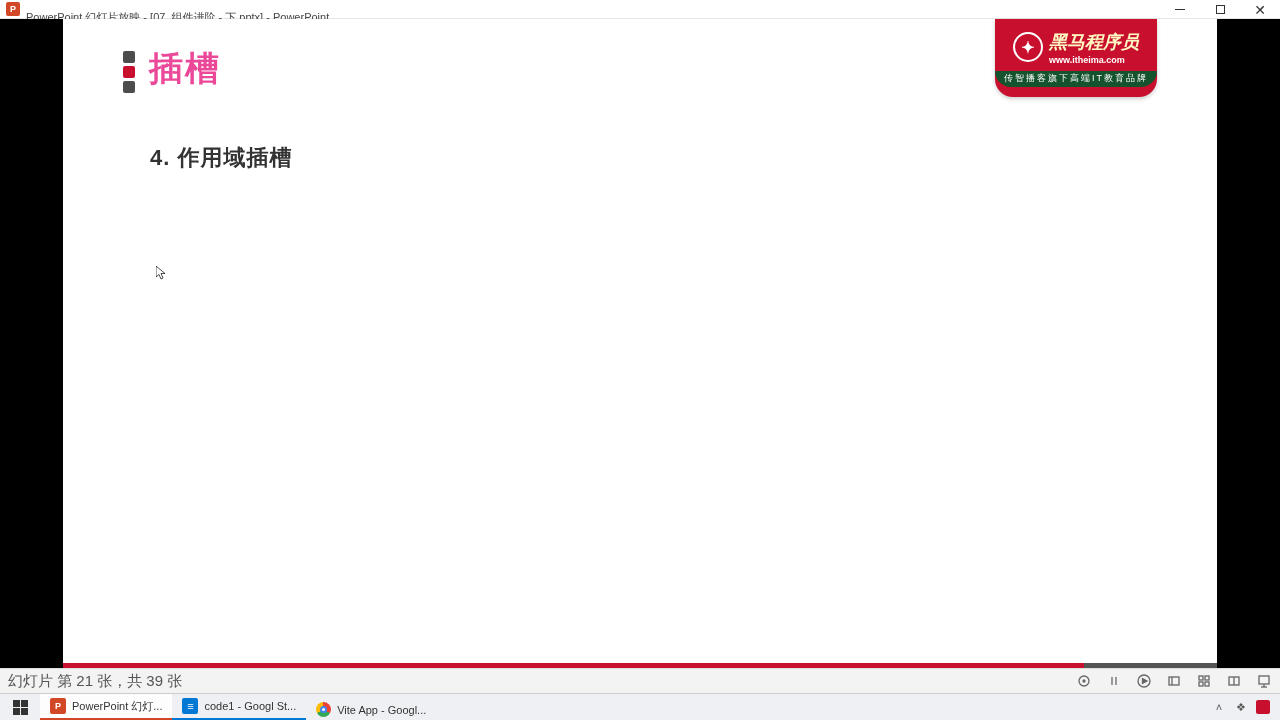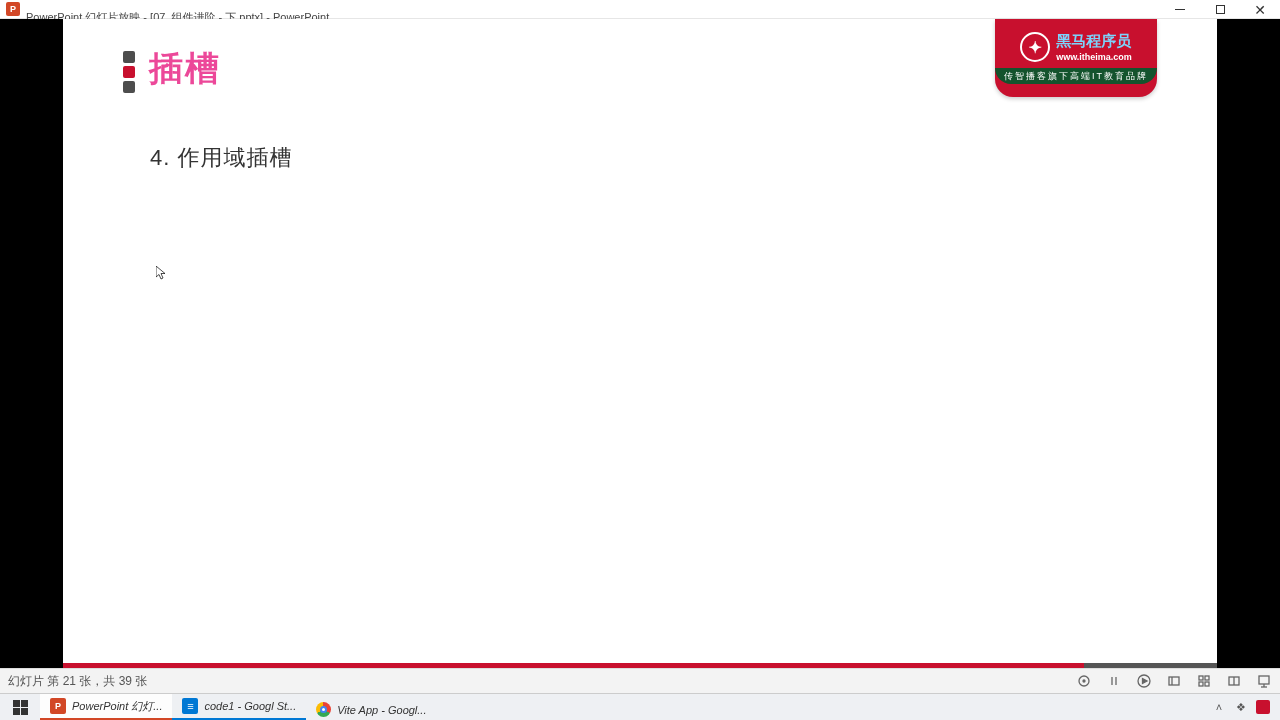--- a/index.html
+++ b/index.html
@@ -19,55 +19,55 @@
 .stage { position: absolute; top: 19px; left: 0; right: 0; bottom: 52px; background: #000; display: flex; justify-content: center; }
 .slide-wrapper { position: relative; width: 1154px; height: 100%; background: #fff; }
 .progress-bar { position: absolute; left: 0; bottom: 0; height: 5px; width: 100%; background: #555; }
 .progress-fill { height: 100%; background: #c8102e; }
 
 
 .bullet-icon { position: absolute; left: 60px; top: 32px; width: 13px; height: 42px; display: flex; flex-direction: column; justify-content: space-between; }
 .bullet-icon span { display: block; width: 12px; height: 12px; border-radius: 2px; background: #4d4d4d; }
 .bullet-icon span.red { background: #c8102e; }
 .slide-title { position: absolute; left: 86px; top: 27px; font-size: 34px; font-weight: 700; color: #ec4899; letter-spacing: 2px; }
-.subtitle { position: absolute; left: 87px; top: 124px; font-size: 22px; font-weight: 400; color: #333; letter-spacing: 1px; }
+.subtitle { position: absolute; left: 87px; top: 124px; font-size: 22px; font-weight: 700; color: #333; letter-spacing: 1px; }
 
 
 .logo-banner { position: absolute; right: 60px; top: 0; width: 162px; height: 78px; background: #c8102e; border-radius: 0 0 18px 18px; box-shadow: 0 2px 4px rgba(0,0,0,0.2); display: flex; flex-direction: column; align-items: center; justify-content: center; }
 .logo-row { display: flex; align-items: center; gap: 6px; }
 .logo-circle { width: 30px; height: 30px; border: 2px solid #fff; border-radius: 50%; display: flex; align-items: center; justify-content: center; color: #fff; font-size: 16px; font-weight: bold; }
-.logo-text-main { color: #7dd3fc; font-size: 15px; font-weight: 700; }
+.logo-text-main { color: #fef9c3; font-size: 18px; font-weight: 700; font-style: italic; }
 .logo-url { color: #fff; font-size: 9px; margin-top: 1px; font-weight: bold; }
 .logo-bottom-bar { width: 100%; height: 16px; background: #14532d; margin-top: 6px; border-radius: 0 0 18px 18px; display: flex; align-items: center; justify-content: center; color: #fff; font-size: 9px; letter-spacing: 2px; text-align: center; }
 
 
 .cursor { position: absolute; left: 93px; top: 247px; width: 10px; height: 14px; }
 .cursor svg { width: 100%; height: 100%; }
 
 
-.statusbar { position: absolute; bottom: 27px; left: 0; right: 0; height: 25px; background: #f3f3f3; border-top: 1px solid #ddd; display: flex; align-items: center; padding: 0 8px; font-size: 12px; color: #555; }
+.statusbar { position: absolute; bottom: 27px; left: 0; right: 0; height: 25px; background: #f3f3f3; border-top: 1px solid #ddd; display: flex; align-items: center; padding: 0 8px; font-size: 15px; color: #555; }
 .statusbar .status-left { flex: 1; }
 .status-right { display: flex; align-items: center; gap: 14px; }
 .status-right .sb-icon { width: 16px; height: 16px; display: flex; align-items: center; justify-content: center; color: #666; cursor: pointer; }
 .status-right .sb-icon svg { width: 14px; height: 14px; stroke: #666; fill: none; stroke-width: 1.3; }
 
 
 .taskbar { position: absolute; bottom: 0; left: 0; right: 0; height: 27px; background: #eef0f3; border-top: 1px solid #ccc; display: flex; align-items: stretch; }
 .start-btn { width: 40px; display: flex; align-items: center; justify-content: center; cursor: pointer; }
 .start-btn .win-logo { display: grid; grid-template-columns: 7px 7px; grid-template-rows: 7px 7px; gap: 1px; }
 .start-btn .win-logo span { background: #333; }
 .task-item { display: flex; align-items: center; padding: 0 10px; gap: 6px; font-size: 11px; color: #333; border-bottom: 2px solid transparent; cursor: pointer; max-width: 140px; }
 .task-item.active { background: #fdfdfd; border-bottom-color: #d24726; }
 .task-item.vs { border-bottom-color: #0078d4; }
 .task-item.chrome { border-bottom-color: transparent; margin-top: 7px; }
 .task-icon-pp { width: 16px; height: 16px; background: #d24726; border-radius: 2px; color: #fff; font-size: 9px; font-weight: bold; display: flex; align-items: center; justify-content: center; }
 .task-icon-vs { width: 16px; height: 16px; background: #0078d4; border-radius: 2px; display: flex; align-items: center; justify-content: center; color: #fff; font-size: 11px; }
 .task-icon-chrome { width: 15px; height: 15px; border-radius: 50%; background: conic-gradient(#ea4335 0 120deg, #34a853 120deg 240deg, #fbbc05 240deg 360deg); position: relative; }
 .task-icon-chrome::after { content: ""; position: absolute; inset: 4px; background: #fff; border-radius: 50%; border: 2px solid #4285f4; }
-.task-label { white-space: nowrap; overflow: hidden; text-overflow: ellipsis; font-style: italic; }
+.task-label { white-space: nowrap; overflow: hidden; text-overflow: ellipsis; }
 .tray { margin-left: auto; display: flex; align-items: center; gap: 8px; padding: 0 10px; }
 .tray-icon { width: 14px; height: 14px; display: flex; align-items: center; justify-content: center; color: #555; font-size: 11px; cursor: pointer; }
 .tray-icon.red { color: #c8102e; background: #c8102e; border-radius: 2px; }
 </style>
 </head>
 <body>
 
 <div class="titlebar">
   <div class="app-icon">P</div>
   <div class="title-text">PowerPoint 幻灯片放映 - [07_组件进阶 - 下.pptx] - PowerPoint</div>

